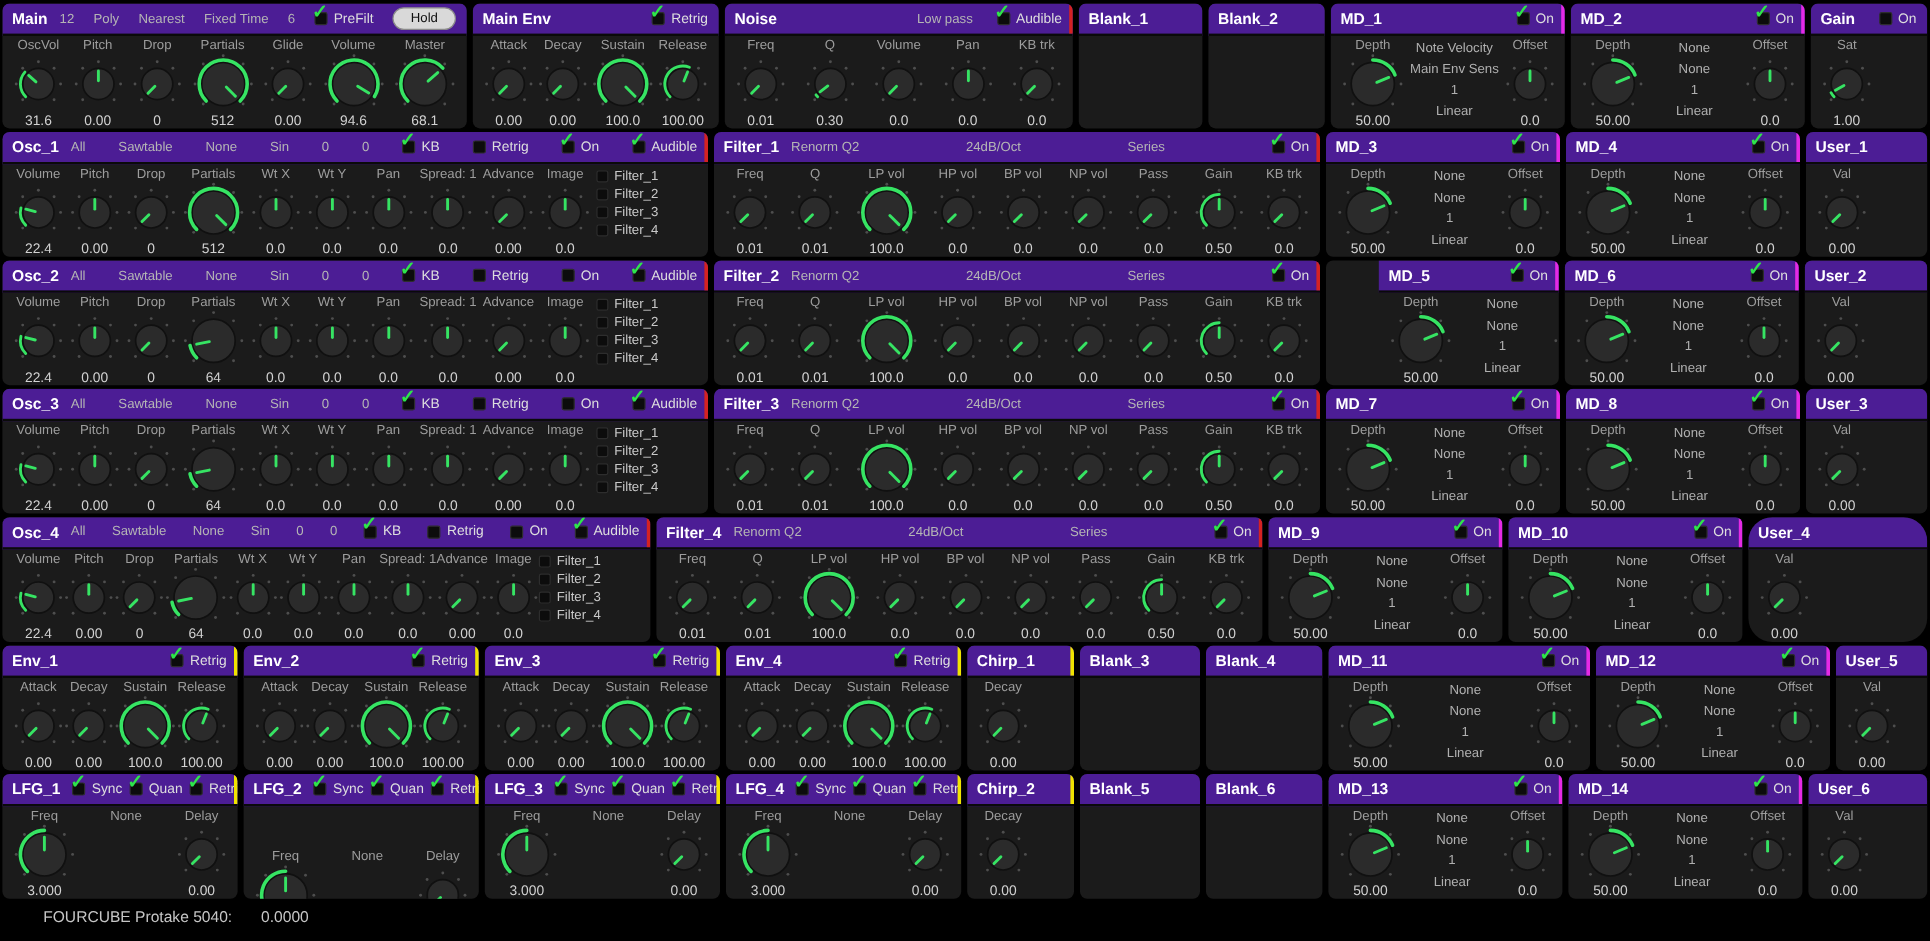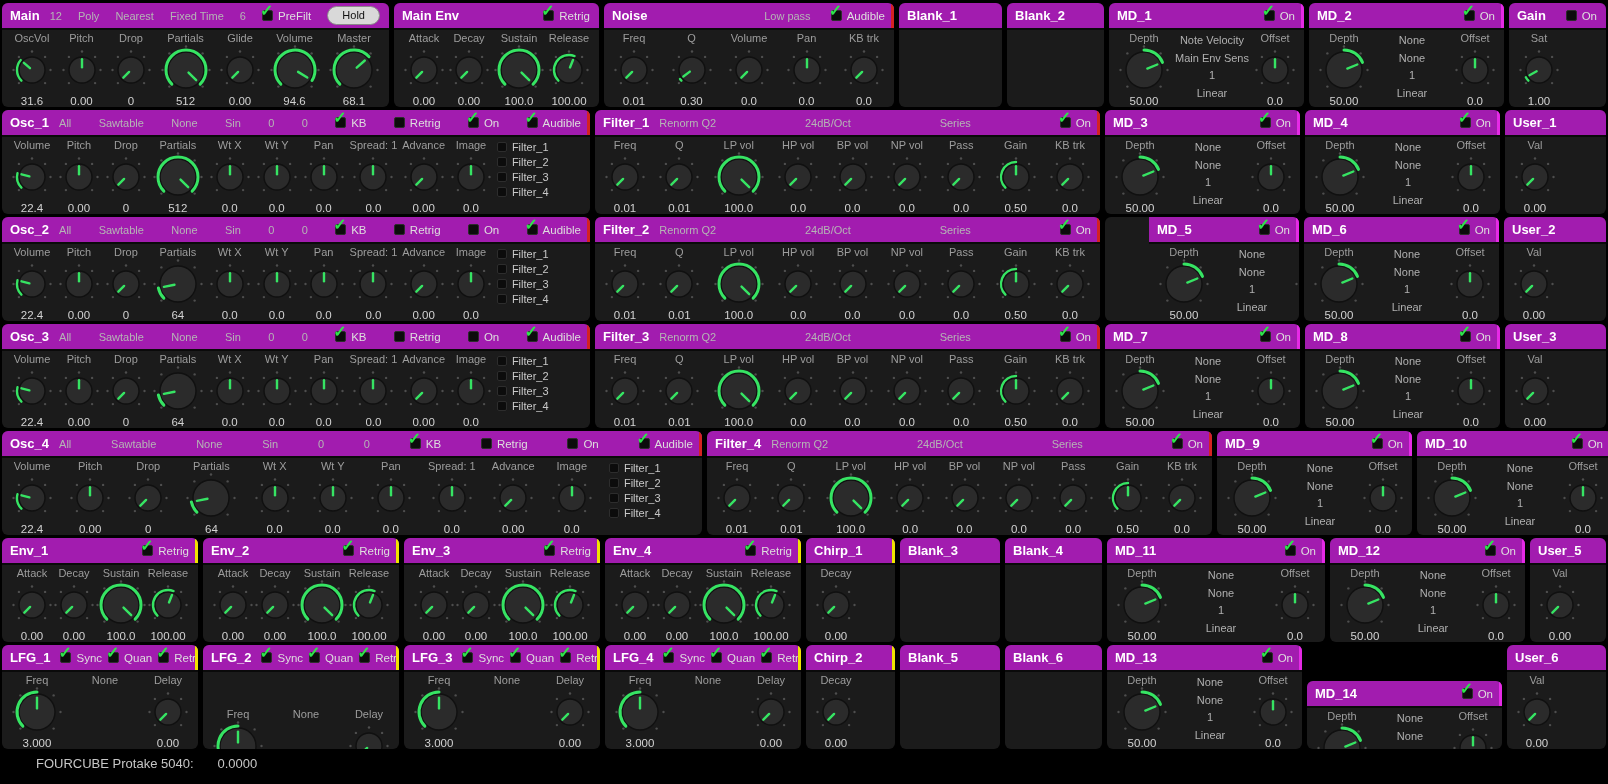--- a/index.html
+++ b/index.html
@@ -1,21 +1,21 @@
 <!DOCTYPE html>
 <html><head>
 <meta charset="utf-8">
 <style>
   html,body{margin:0;padding:0;}
   body{width:1608px;height:784px;background:#000;font-family:"Liberation Sans",sans-serif;overflow:hidden;}
   #app{padding:3px 2px 0 2px;}
   .row{display:flex;gap:5px;height:104px;margin-bottom:3px;}
   .panel{background:#1b1b1b;border-radius:6px;overflow:hidden;display:flex;flex-direction:column;flex:0 0 auto;box-sizing:border-box;min-width:0;}
   .row .panel:last-child{flex:1 1 auto;}
-  .hdr{height:25px;background:#a21caf;display:flex;align-items:center;padding:0 9px 0 8px;position:relative;flex:none;border-bottom:2px solid #0a0a0a;}
+  .hdr{height:25px;background:#4c1d95;display:flex;align-items:center;padding:0 9px 0 8px;position:relative;flex:none;border-bottom:2px solid #0a0a0a;}
   .title{color:#ffffff;font-size:13px;font-weight:bold;white-space:nowrap;}
   .hitems{flex:1;display:flex;align-items:center;justify-content:flex-end;gap:20px;margin-left:10px;min-width:0;}
   .hitems.spread{justify-content:space-between;gap:6px;}
   .htext{color:#b5b5b5;font-size:11px;white-space:nowrap;}
   .cb{display:inline-flex;align-items:center;gap:5px;position:relative;}
   .box{width:11px;height:11px;background:#0c0c0c;border:1px solid #2d2d2d;border-radius:2px;flex:none;box-sizing:border-box;}
   .tick{position:absolute;left:-2px;top:-7px;color:#2ee54b;font-size:16px;font-weight:bold;line-height:1;pointer-events:none;}
   .cblabel{color:#dedede;font-size:11.5px;white-space:nowrap;}
   .hbtn{background:#d9d9d9;color:#111;font-size:11px;padding:2px 14px;border-radius:10px;border:1px solid #8a8a8a;line-height:1.1;}
   .stripe{position:absolute;right:0;top:0;width:3px;height:25px;}
@@ -2124,21 +2124,21 @@
                 <circle cx="21" cy="21" r="13" fill="#2b2b2b" stroke="#101010" stroke-width="1.4"></circle>
                 <line x1="19.090811690796322" y1="22.909188309203678" x2="13.363246763185288" y2="28.636753236814712" stroke="#36e463" stroke-width="2.4" stroke-linecap="round"></line>
               </svg>
             </div>
             <div class="kval">0.00</div>
           </div>
         </div>
       </div>
     </div>
     <div class="row">
-      <div class="panel" style="width: 700px;">
+      <div class="panel" style="width: 540px; justify-content: center;">
         <div class="hdr">
           <span class="title">Osc_4</span>
           <span class="hitems spread">
             <span class="htext">All</span>
             <span class="htext">Sawtable</span>
             <span class="htext">None</span>
             <span class="htext">Sin</span>
             <span class="htext">0</span>
             <span class="htext">0</span>
             <span class="cb on">
@@ -3519,21 +3519,21 @@
                 <circle cx="39.5" cy="21" r="1.2" fill="#4e4e4e"></circle>
                 <circle cx="34.08147545195113" cy="34.08147545195113" r="1.2" fill="#4e4e4e"></circle>
                 <circle cx="21" cy="21" r="13" fill="#2b2b2b" stroke="#101010" stroke-width="1.4"></circle>
                 <line x1="21" y1="18.3" x2="21" y2="10.200000000000001" stroke="#36e463" stroke-width="2.4" stroke-linecap="round"></line>
               </svg>
             </div>
             <div class="kval">0.0</div>
           </div>
         </div>
       </div>
-      <div class="panel" style="width: 195px; margin-top: 36px;">
+      <div class="panel" style="width: 195px;">
         <div class="hdr">
           <span class="title">MD_14</span>
           <span class="hitems">
             <span class="cb on">
               <span class="box"></span>
               <span class="tick">✓</span>
               <span class="cblabel">On</span>
             </span>
           </span>
           <span class="stripe" style="background: rgb(229, 42, 229);"></span>

